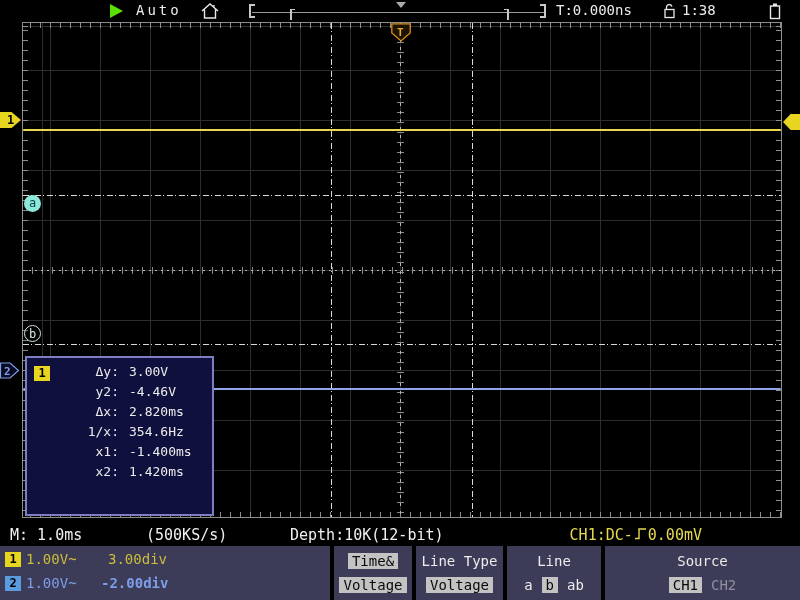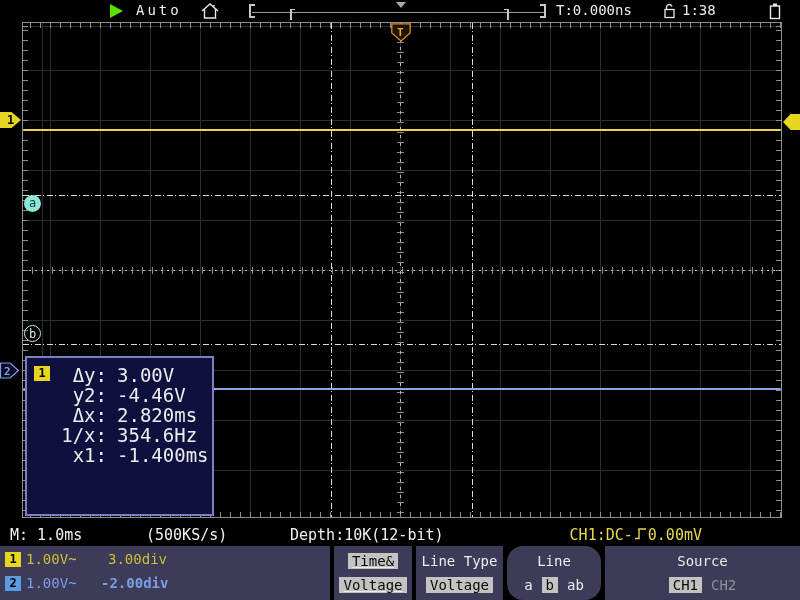--- a/index.html
+++ b/index.html
@@ -68,21 +68,21 @@
   .cursor-dot { position:absolute; width:17px; height:17px; border-radius:50%;
     font-size:12px; text-align:center; line-height:16px; z-index:5; }
   .cursor-dot.a { left:24px; top:195px; background:#8ce8da; color:#073f38; }
   .cursor-dot.b { left:24px; top:325px; background:rgba(0,0,0,.25); border:1px solid #cfe8e2; color:#cfe8e2; }
 
   
   .meas { position:absolute; left:25px; top:356px; width:189px; height:160px;
     background:#10103e; border:2px solid #7e7ec0; z-index:6; padding-top:6px; }
   .meas-badge { position:absolute; left:7px; top:8px; width:16px; height:15px; background:#e8d520;
     color:#000; font-weight:bold; font-size:12px; text-align:center; line-height:15px; }
-  .meas-row { display:flex; height:20px; font-size:19px; color:#ececec; padding-left:30px; }
+  .meas-row { display:flex; height:20px; font-size:13px; color:#ececec; padding-left:42px; }
   .meas-row .lbl { width:50px; text-align:right; }
   .meas-row .val { margin-left:10px; }
 
   
   .status { position:absolute; left:0; top:522px; width:708px; height:24px; color:#f0f0f0; font-size:15px; }
   .status .abs { position:absolute; top:4px; }
   .st-m { left:10px; } .st-rate { left:146px; } .st-depth { left:290px; }
   .st-trig { right:6px; top:4px; position:absolute; display:flex; color:#e6d94f; }
   .st-trig svg { margin:0 1px; }
 
@@ -94,22 +94,22 @@
   .ch-row.r1 { top:5px; color:#cdbd3a; }
   .ch-row.r2 { top:29px; color:#7d9ee8; }
   .ch-badge { position:absolute; left:5px; top:1px; width:16px; height:15px;
     text-align:center; line-height:15px; font-weight:bold; font-size:12px; color:#000; }
   .ch-badge.b1 { background:#e8d520; } .ch-badge.b2 { background:#5b9be0; }
   .ch-scale { position:absolute; left:26px; } 
   .ch-pos1 { position:absolute; left:108px; }
   .ch-pos2 { position:absolute; left:101px;font-weight:bold; }
   .m-sec { background:#3c3c58; color:#ececec; display:flex; flex-direction:column;
     align-items:center; justify-content:space-evenly; flex:none; }
-  .sec-tv { width:78px;text-decoration:underline; } .sec-lt { width:87px; } .sec-win { width:85px; background:#7b7b84; }
-  .sec-line { width:94px;border-radius:16px; } .sec-src { flex:1; }
+  .sec-tv { width:78px; } .sec-lt { width:87px; } .sec-win { width:85px; background:#7b7b84; }
+  .sec-line { width:94px; } .sec-src { flex:1; }
   .boxed { background:#c3c3c3; color:#0a0a0a; padding:0 4px; }
   .opt-row { display:flex; gap:9px; align-items:center; }
   .dim { color:#8f8f9e; }
 </style>
 </head>
 <body>
 
 <div id="stage">
 
   <div class="topbar">
@@ -189,20 +189,24 @@
       <span class="val">2.820ms</span>
     </div>
     <div class="meas-row">
       <span class="lbl">1/x:</span>
       <span class="val">354.6Hz</span>
     </div>
     <div class="meas-row">
       <span class="lbl">x1:</span>
       <span class="val">-1.400ms</span>
     </div>
+    <div class="meas-row">
+      <span class="lbl">x2:</span>
+      <span class="val">1.420ms</span>
+    </div>
   </div>
 
   <div class="status">
     <span class="abs st-m">M: 1.0ms</span>
     <span class="abs st-rate">(500KS/s)</span>
     <span class="abs st-depth">Depth:10K(12-bit)</span>
     <span class="st-trig">
       <span>CH1:DC-</span>
       <svg width="13" height="15" viewBox="0 0 13 15">
         <path d="M1 12.5 H5 V3 H12" fill="none" stroke="#e6d94f" stroke-width="1.4"></path>

